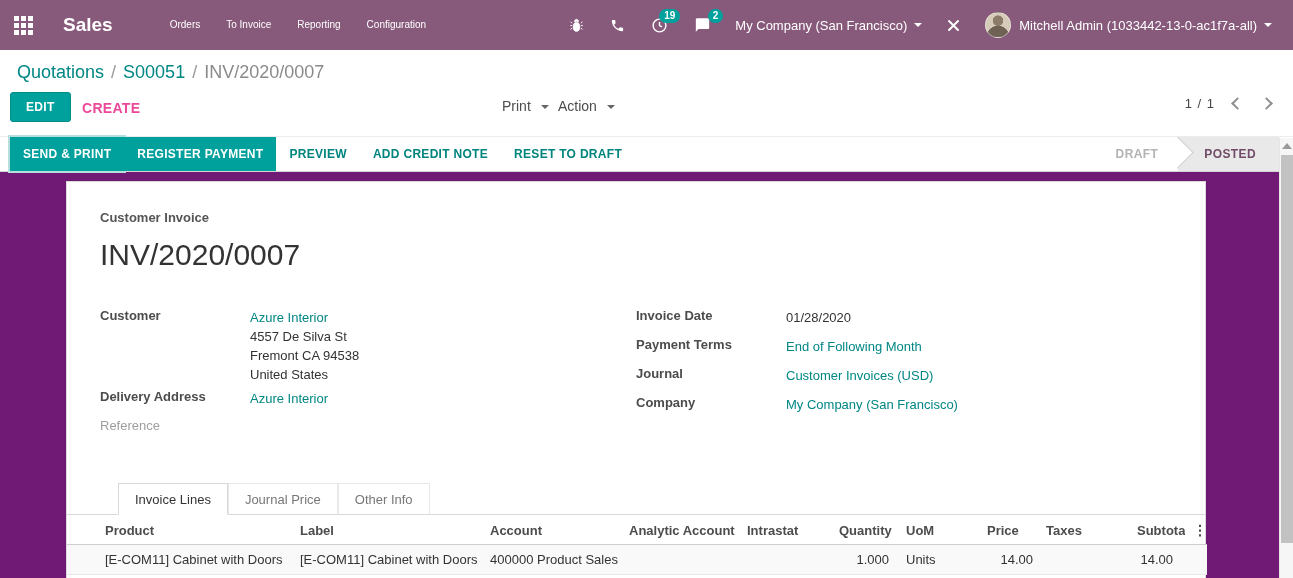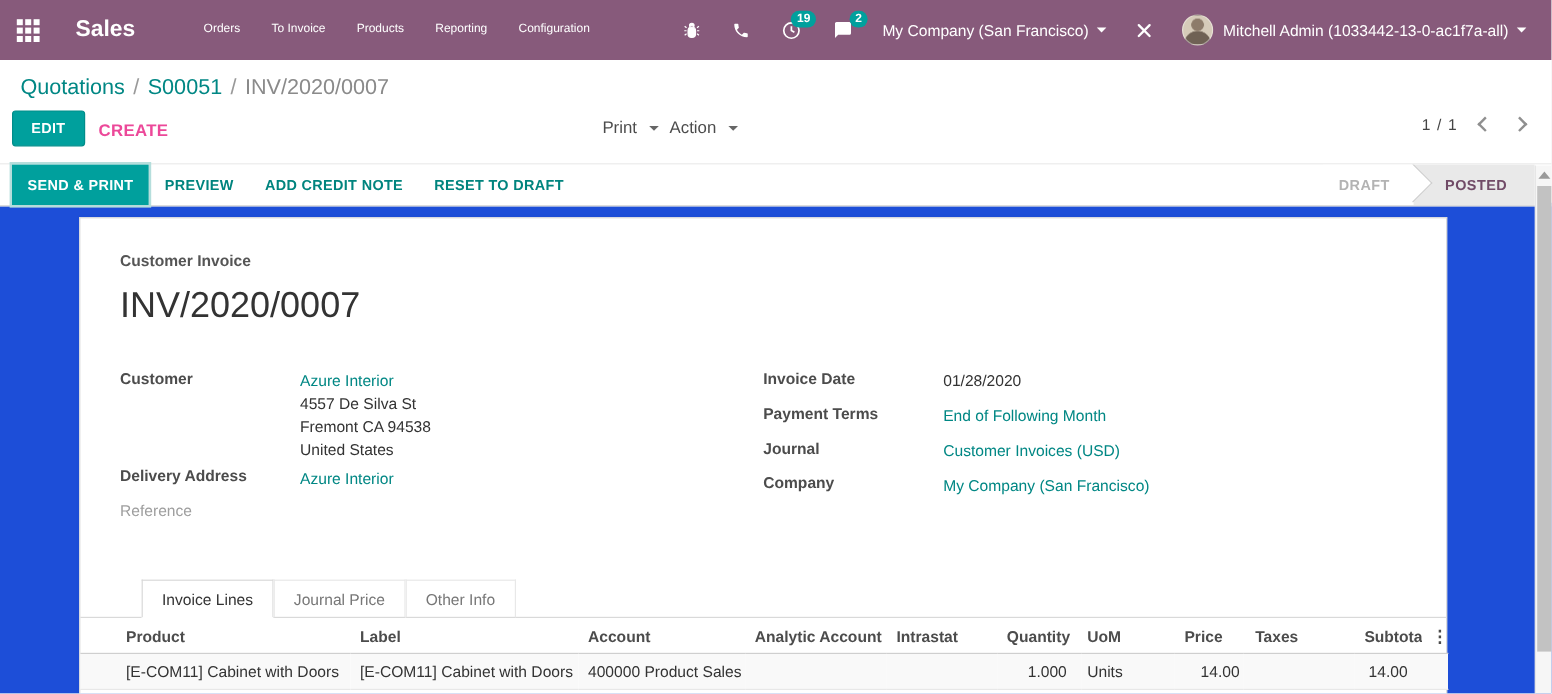--- a/index.html
+++ b/index.html
@@ -62,21 +62,21 @@
   .btn-stat.focused { outline:2px solid #b5dedc; outline-offset:0; }
   .btn-stat.flat { color:#00847e; padding:0 13px; }
   .sb-states { position:absolute; right:14px; top:0; height:100%; display:flex; overflow:hidden; }
   .state { display:flex; align-items:center; font-size:12px; font-weight:700; letter-spacing:.4px; cursor:pointer; }
   .state-draft { background:#fff; color:#b3b3b3; padding:0 20px 0 14px; }
   .state-posted { position:relative; background:#e9e9e9; color:#714B67; padding:0 23px 0 26px; }
   .state-arrow { position:absolute; left:-12px; top:4px; width:23px; height:23px; background:#fff;
                  border-top:1px solid #cdcdcd; border-right:1px solid #cdcdcd; transform:rotate(45deg); }
 
   
-  .content { position:absolute; top:169px; left:0; right:0; bottom:0; background:#1d4ed8; }
+  .content { position:absolute; top:169px; left:0; right:0; bottom:0; background:#701a75; }
   .sheet { position:absolute; left:66px; top:12px; width:1140px; bottom:-1px; background:#fff;
            border:1px solid #dadada; border-bottom:none; box-shadow:0 0 4px rgba(0,0,0,.04); }
   .sheet-pad { padding:28px 33px 0; }
   .doc-type { font-size:13px; font-weight:700; color:#555; }
   .doc-name { font-size:30px; font-weight:400; color:#333; margin-top:13px; }
 
   .groups { display:flex; margin-top:36px; }
   .group { width:50%; font-size:13px; }
   .frow { display:flex; margin-bottom:10px; }
   .flabel { width:150px; font-weight:700; color:#4c4c4c; flex:none; }
@@ -126,21 +126,20 @@
           <b></b>
           <b></b>
           <b></b>
           <b></b>
       </span>
     </div>
     <div class="brand">Sales</div>
     <div class="nav-menu">
       <div class="nav-item">Orders</div>
       <div class="nav-item">To Invoice</div>
-      <div class="nav-item">Products</div>
       <div class="nav-item">Reporting</div>
       <div class="nav-item">Configuration</div>
     </div>
     <div class="nav-right">
       <div class="icon-btn">
         <span>
           <svg width="15" height="16" viewBox="0 0 24 24" fill="#fff">
               <path d="M12 8c-2.8 0-5 2.2-5 5v4c0 2.8 2.2 5 5 5s5-2.2 5-5v-4c0-2.8-2.2-5-5-5zm0-5c-1.7 0-3 1.3-3 3 0 .4.1.8.2 1.1C10 6.4 11 6 12 6s2 .4 2.8 1.1c.1-.3.2-.7.2-1.1 0-1.7-1.3-3-3-3zM5 9 2.5 7M5 13H2m3 4-2.5 2M19 9l2.5-2M19 13h3m-3 4 2.5 2" stroke="#fff" stroke-width="1.6"></path>
             </svg>
         </span>
@@ -208,20 +207,21 @@
         <span class="pager-count">1 / 1</span>
         <span class="chev chev-left"></span>
         <span class="chev chev-right"></span>
       </div>
     </div>
   </div>
 
   <div class="statusbar">
     <div class="sb-left">
       <button class="btn-stat primary focused">SEND &amp; PRINT</button>
+      <button class="btn-stat primary">REGISTER PAYMENT</button>
       <button class="btn-stat flat">PREVIEW</button>
       <button class="btn-stat flat">ADD CREDIT NOTE</button>
       <button class="btn-stat flat">RESET TO DRAFT</button>
     </div>
     <div class="sb-states">
       <div class="state state-draft">DRAFT</div>
       <div class="state state-posted">
         <span class="state-arrow"></span>
         <span>POSTED</span>
       </div>

